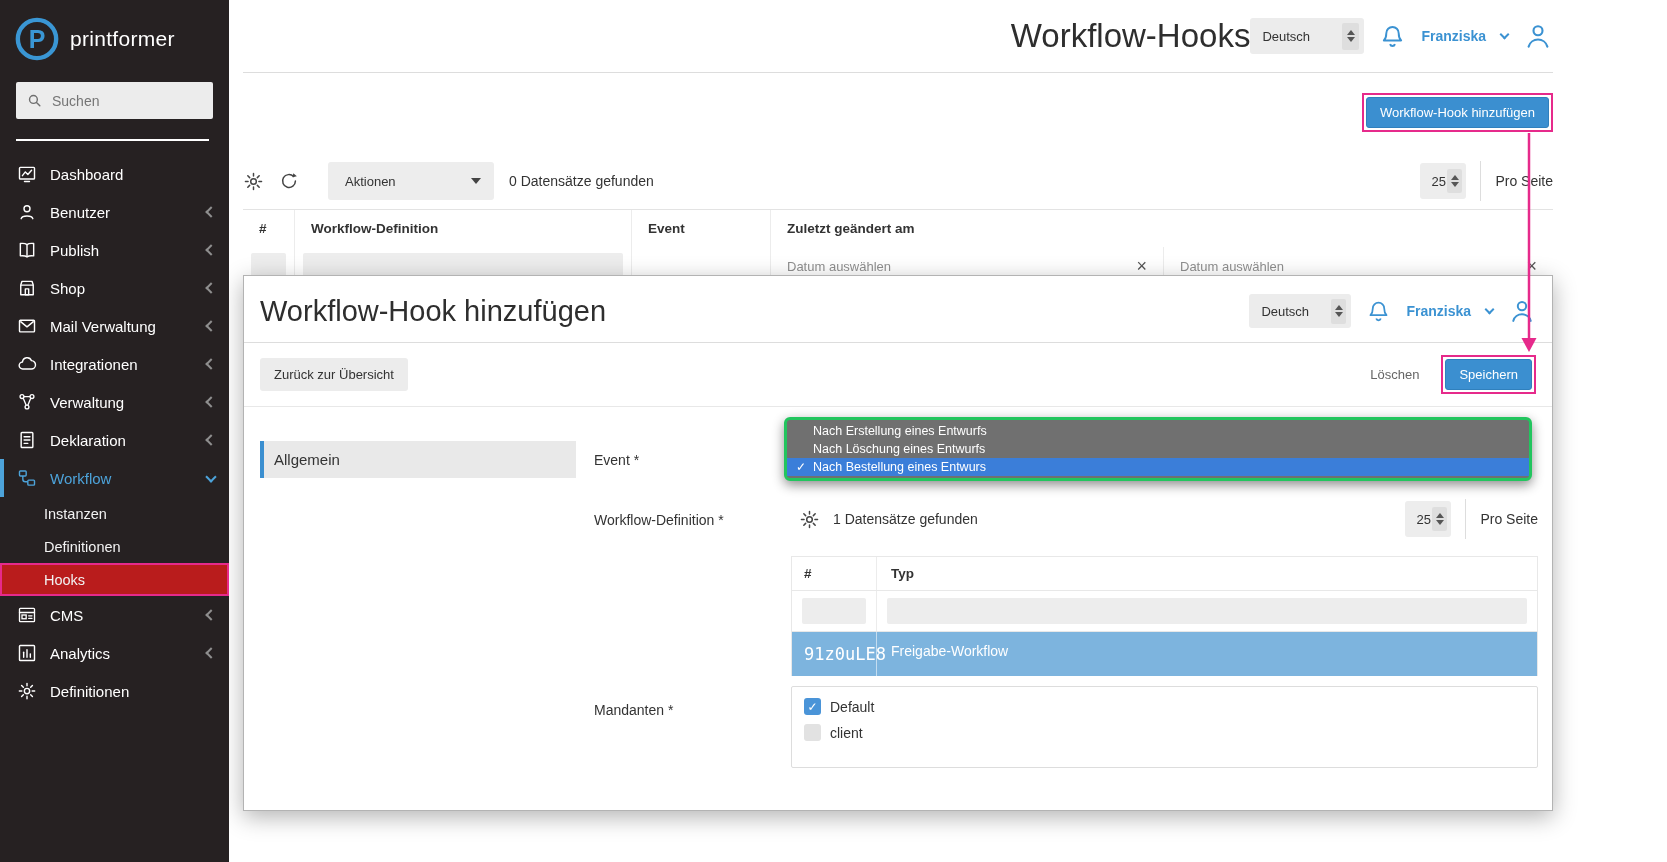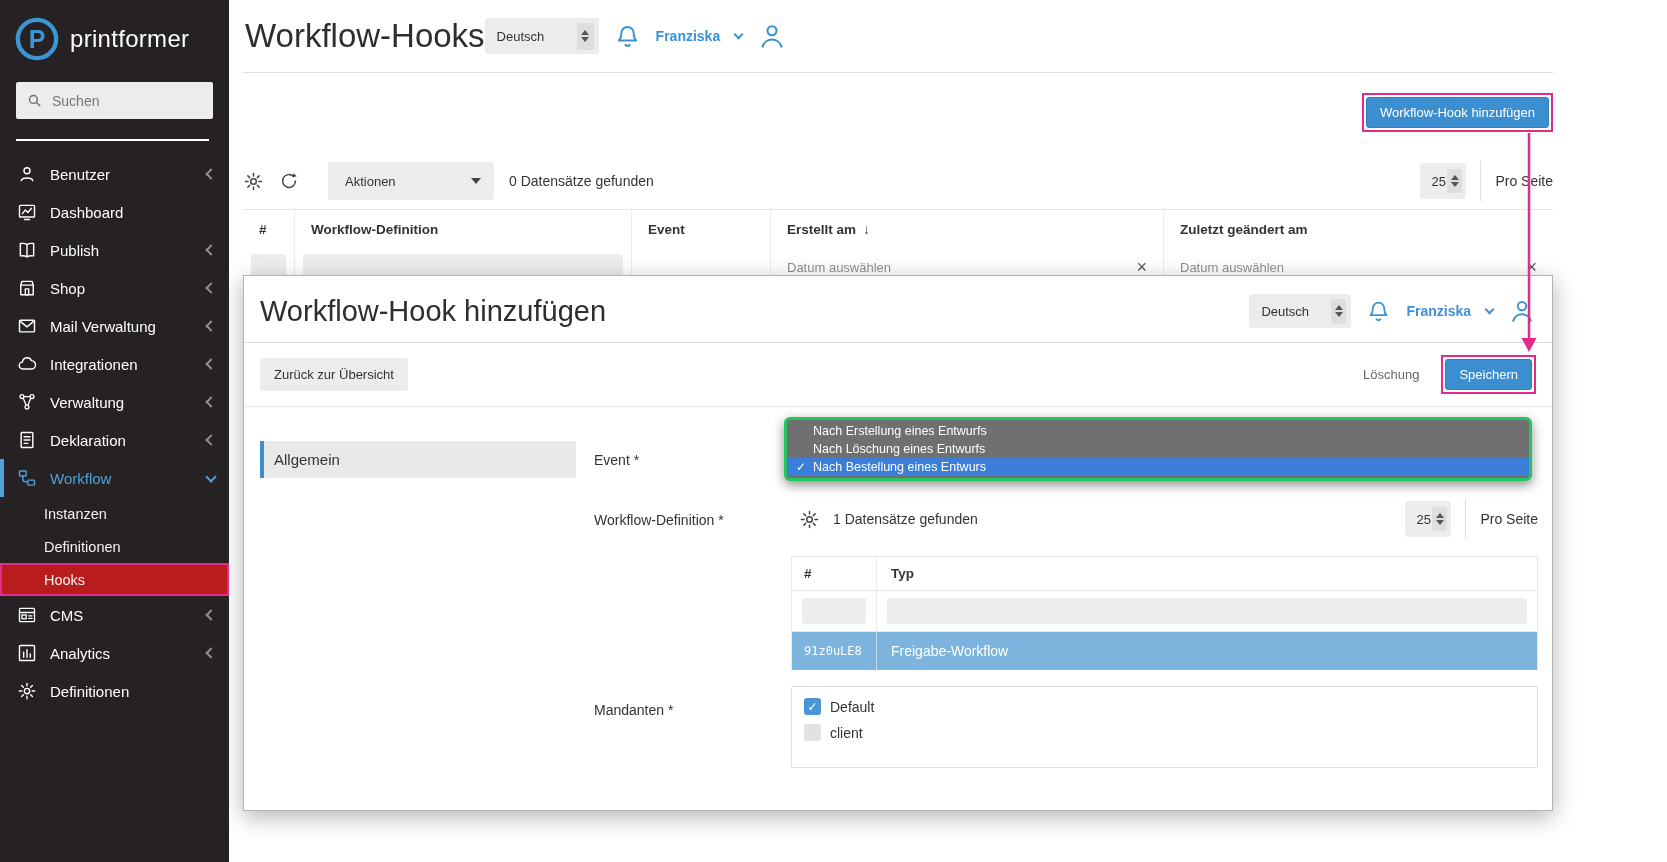--- a/index.html
+++ b/index.html
@@ -5,40 +5,40 @@
   * { box-sizing: border-box; margin: 0; padding: 0; }
   html,body { width:1667px; height:862px; }
   body {
     position: relative; overflow: hidden; background:#fff;
     font-family:"Liberation Sans", sans-serif; color:#333;
   }
 
   
   .sidebar { position:absolute; left:0; top:0; width:229px; height:862px; background:#262122; color:#fff; z-index:20; }
   .logo-row { display:flex; align-items:center; gap:10px; padding:16px 14px 0 14px; }
-  .brand-name { font-size:24px; color:#fff; letter-spacing:.3px; }
+  .brand-name { font-size:21px; color:#fff; letter-spacing:.3px; }
   .search-box { margin:20px 16px 0 16px; height:37px; background:#ececec; border-radius:2px; display:flex; align-items:center; gap:9px; padding:0 10px; }
   .search-box input { border:0; background:transparent; outline:none; font-size:14px; color:#555; width:100%; font-family:inherit; }
   .search-underline { margin:20px 16px 0 16px; border-bottom:2px solid #fff; width:193px; }
   .nav { margin-top:14px; }
   .nav-item { display:flex; align-items:center; gap:12px; height:38px; padding:0 14px 0 16px; font-size:15px; cursor:pointer; position:relative; }
   .nav-item .icon { width:22px; display:flex; justify-content:center; }
   .nav-item .label { flex:1; white-space:nowrap; }
   .chev { width:8px; height:8px; border-left:2px solid #8f8f8f; border-bottom:2px solid #8f8f8f; display:inline-block; flex:0 0 auto; }
   .chev.left { transform:rotate(45deg); }
   .chev.down { transform:rotate(-45deg); margin-top:-3px; }
   .nav-item.active { color:#4da3da; }
   .nav-item.active .chev { border-color:#4da3da; }
   .nav-item.active::before { content:""; position:absolute; left:0; top:0; bottom:0; width:4px; background:#4da3da; }
   .sub-item { height:33px; display:flex; align-items:center; padding-left:44px; font-size:14.5px; color:#f2f2f2; cursor:pointer; }
   .sub-item.current { background:#b91c1c; border:2px solid #e62a8b; padding-left:42px; }
 
   
   .main { position:absolute; left:229px; top:0; right:0; bottom:0; background:#fff; }
-  .topbar { margin:0 114px 0 14px; height:73px; display:flex; align-items:center; justify-content:flex-start; border-bottom:1px solid #ddd; }
+  .topbar { margin:0 114px 0 14px; height:73px; display:flex; align-items:center; justify-content:flex-end; border-bottom:1px solid #ddd; }
   .page-title { font-size:33px; font-weight:normal; color:#2e2e2e; padding-left:2px; }
   .user-cluster { display:flex; align-items:center; gap:15px; }
   .lang-select { width:114px; height:36px; background:#ececec; border-radius:3px; display:flex; align-items:center; justify-content:space-between; padding:0 5px 0 12px; font-size:13px; color:#333; cursor:pointer; }
   .updown { display:flex; flex-direction:column; align-items:center; justify-content:center; gap:2px; background:#dedede; border-radius:2px; width:17px; height:27px; }
   .updown i { display:block; width:0; height:0; border-left:4px solid transparent; border-right:4px solid transparent; }
   .updown i.u { border-bottom:5px solid #555; }
   .updown i.d { border-top:5px solid #555; }
   .username { color:#3b92d2; font-size:14px; font-weight:bold; cursor:pointer; }
   .chev-blue { width:7px; height:7px; border-left:2px solid #3b92d2; border-bottom:2px solid #3b92d2; transform:rotate(-45deg); margin-top:-4px; cursor:pointer; }
 
@@ -92,21 +92,21 @@
   .m-mini-head { position:absolute; left:547px; top:224px; width:747px; height:38px; display:flex; align-items:center; gap:13px; }
   .m-mini-head .icon-btn { margin-left:8px; }
 
   .m-mini-table { position:absolute; left:547px; top:280px; width:747px; border:1px solid #e8e8e8; border-bottom:0; }
   .mt-row { display:flex; border-bottom:1px solid #e8e8e8; }
   .mt-c1 { width:85px; border-right:1px solid #ececec; padding:9px 12px; }
   .mt-c2 { flex:1; padding:9px 14px; }
   .mt-row.head { font-weight:bold; font-size:13.5px; color:#333; }
   .mt-row.filters .mt-c1, .mt-row.filters .mt-c2 { padding:7px 10px; }
   .mt-row.sel { background:#7db4de; color:#fff; border-bottom:0; }
-  .mt-row.sel .mt-c1 { font-family:"DejaVu Sans Mono", monospace; font-size:12px; border-right:1px solid rgba(255,255,255,.55); padding:12px 12px; }
+  .mt-row.sel .mt-c1 { font-family:"DejaVu Sans Mono", monospace; font-size:17px; border-right:1px solid rgba(255,255,255,.55); padding:12px 12px;text-align:right; }
   .mt-row.sel .mt-c2 { font-size:14px; padding:11px 14px; }
 
   .m-mand-box { position:absolute; left:547px; top:410px; width:747px; height:82px; border:1px solid #ddd; border-radius:2px; padding:11px 12px; display:flex; flex-direction:column; gap:9px; }
   .cb-row { display:flex; align-items:center; gap:9px; font-size:14px; color:#333; cursor:pointer; }
   .cb { width:17px; height:17px; border-radius:3px; display:flex; align-items:center; justify-content:center; font-size:12px; flex:0 0 auto; }
   .cb.checked { background:#4a94d8; color:#fff; }
   .cb.unchecked { background:#e2e2e2; }
 
   
   .annot { position:absolute; left:0; top:0; z-index:40; pointer-events:none; }
@@ -134,37 +134,37 @@
           <line x1="14.8" y1="14.8" x2="19.5" y2="19.5"></line>
       </svg>
     </span>
     <input type="text" placeholder="Suchen" style="">
   </div>
   <div class="search-underline"></div>
 
   <nav class="nav">
     <div class="nav-item">
       <span class="icon">
-          <svg class="ic" width="20" height="20" viewBox="0 0 24 24" fill="none" stroke="#fff" stroke-width="1.7" stroke-linecap="round">
-            <circle cx="12" cy="8" r="3.6"></circle>
-            <path d="M5 20c1.2-4.2 12.8-4.2 14 0"></path>
-          </svg>
-        </span>
-      <span class="label">Benutzer</span>
-      <span class="chev left"></span>
-    </div>
-    <div class="nav-item">
-      <span class="icon">
           <svg class="ic" width="20" height="20" viewBox="0 0 24 24" fill="none" stroke="#fff" stroke-width="1.7" stroke-linecap="round" stroke-linejoin="round">
             <rect x="3" y="4" width="18" height="14" rx="1"></rect>
             <polyline points="6.5 14 10 9.5 13 12.5 17.5 7.5"></polyline>
             <line x1="9" y1="21" x2="15" y2="21"></line>
           </svg>
         </span>
       <span class="label">Dashboard</span>
+    </div>
+    <div class="nav-item">
+      <span class="icon">
+          <svg class="ic" width="20" height="20" viewBox="0 0 24 24" fill="none" stroke="#fff" stroke-width="1.7" stroke-linecap="round">
+            <circle cx="12" cy="8" r="3.6"></circle>
+            <path d="M5 20c1.2-4.2 12.8-4.2 14 0"></path>
+          </svg>
+        </span>
+      <span class="label">Benutzer</span>
+      <span class="chev left"></span>
     </div>
     <div class="nav-item">
       <span class="icon">
           <svg class="ic" width="20" height="20" viewBox="0 0 24 24" fill="none" stroke="#fff" stroke-width="1.7" stroke-linejoin="round">
             <path d="M12 5.5C10 4 7 3.8 4 4.2V19c3-.4 6-.2 8 1.3 2-1.5 5-1.7 8-1.3V4.2c-3-.4-6-.2-8 1.3z"></path>
             <line x1="12" y1="5.5" x2="12" y2="20.3"></line>
           </svg>
         </span>
       <span class="label">Publish</span>
       <span class="chev left"></span>
@@ -343,24 +343,20 @@
       <span class="vsep"></span>
       <span class="perlabel">Pro Seite</span>
     </div>
   </div>
 
   <div class="grid">
     <div class="grid-row">
       <div class="grid-cell head gc1">#</div>
       <div class="grid-cell head gc2">Workflow-Definition</div>
       <div class="grid-cell head gc3">Event</div>
-      <div class="grid-cell head gc4">
-        <span>Erstellt am</span>
-        <span class="sort-ic">↓</span>
-      </div>
       <div class="grid-cell head gc5">Zuletzt geändert am</div>
     </div>
     <div class="grid-row filters">
       <div class="grid-cell gc1"><input class="filter-box" style=""></div>
       <div class="grid-cell gc2"><input class="filter-box" style=""></div>
       <div class="grid-cell gc3"></div>
       <div class="grid-cell gc4 date-cell">
         <span>Datum auswählen</span>
         <button class="clear-x">×</button>
       </div>
@@ -396,21 +392,21 @@
             <circle cx="12" cy="7.8" r="3.6"></circle>
             <path d="M4.5 20.5a7.8 7.8 0 0115 0"></path>
           </svg>
       </span>
     </div>
   </div>
 
   <div class="modal-actions">
     <button class="btn-light">Zurück zur Übersicht</button>
     <div class="right">
-      <button class="btn-ghost">Löschung</button>
+      <button class="btn-ghost">Löschen</button>
       <span class="pink-wrap">
         <button class="btn-primary">Speichern</button>
       </span>
     </div>
   </div>
 
   <div class="m-tab">
     <span>Allgemein</span>
   </div>
 

